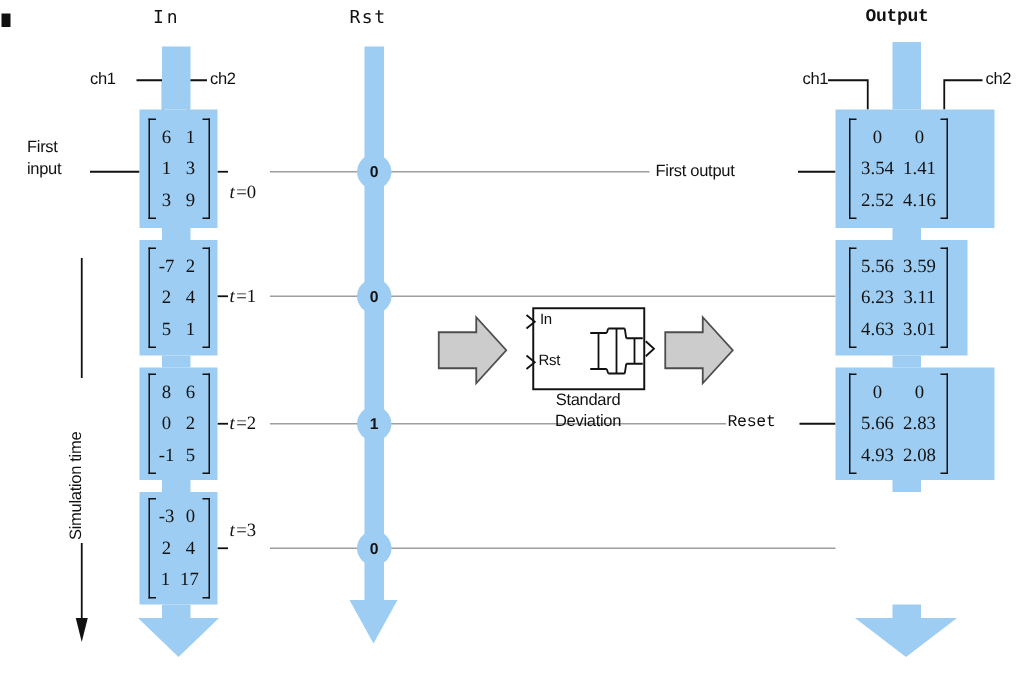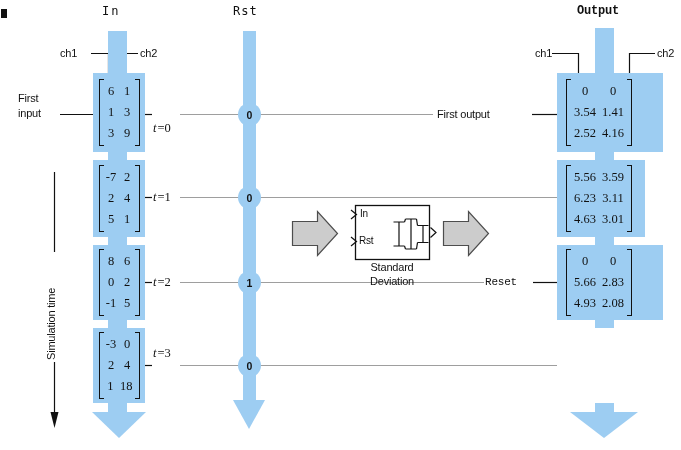--- a/index.html
+++ b/index.html
@@ -176,21 +176,21 @@
       <div class="mrow">
           <span>-3</span>
           <span>0</span>
         </div>
       <div class="mrow">
           <span>2</span>
           <span>4</span>
         </div>
       <div class="mrow">
           <span>1</span>
-          <span>18</span>
+          <span>17</span>
         </div>
     </div>
   </div>
   <div class="band blue" style="left:108px;top:403px;width:19px;height:9px;"></div>
   <div class="tri" style="left:92px;top:412px;border-width:26px 27px 0 27px;"></div>
 
   <div class="t-label" style="left:153px;top:121px;">
     <span class="tvar">t</span><span>=0</span></div>
   <div class="t-label" style="left:153px;top:190px;">
     <span class="tvar">t</span><span>=1</span></div>

